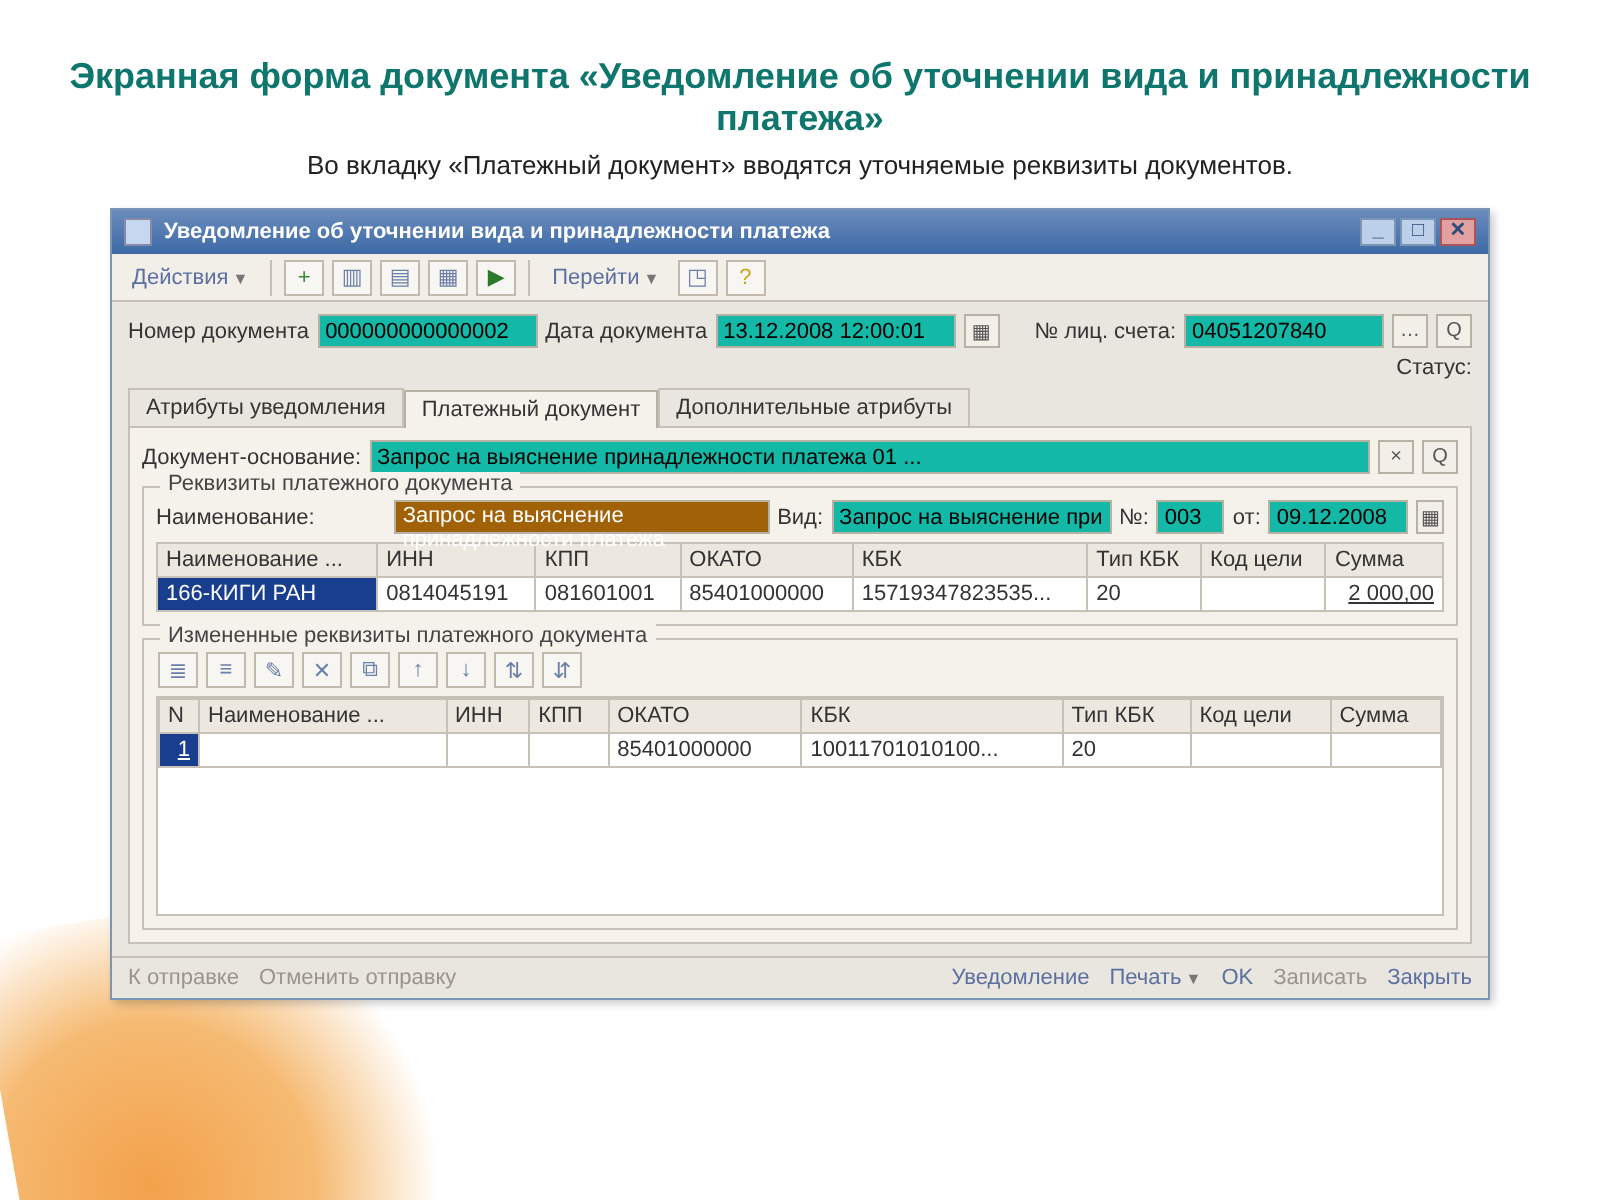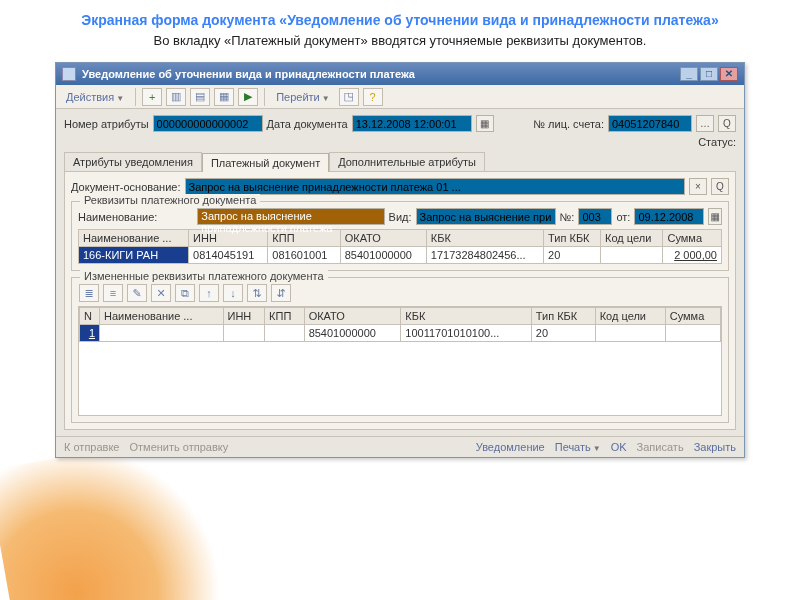--- a/index.html
+++ b/index.html
@@ -7,21 +7,21 @@
     margin: 0;
     font-family: Arial, sans-serif;
     font-size: 11px;
     background: #fff;
     color: #333;
     width: 800px;
     height: 600px;
     overflow: hidden;
     position: relative;
   }
-  .slide-title { text-align: center; font-size: 14px; font-weight: bold; margin-top: 12px; color: #3b82f6; }
+  .slide-title { text-align: center; font-size: 18px; font-weight: bold; margin-top: 28px; color: #0f766e; }
   .slide-sub   { text-align: center; font-size: 13px; margin: 5px 0 14px; color: #222; }
 
   .window {
     width: 690px;
     margin: 0 auto;
     background: #e9e5df;
     border: 1px solid #7a96b2;
     box-shadow: 2px 2px 4px rgba(0,0,0,.2);
   }
   .titlebar {
@@ -43,21 +43,21 @@
   .drop { color:#777; font-size:8px; margin-left:2px; }
   .tbtn { width:20px;height:18px;border:1px solid #c2bbad;background:#f8f6f2;display:flex;align-items:center;justify-content:center;color:#6b7fa8;font-size:11px;margin:0 1px;}
   .tbtn.green{color:#3a8a3a;}
   .tbtn.play{color:#2a7a2a;}
   .sep{width:1px;height:18px;background:#c7c0b6;margin:0 3px;}
 
   .form-area { padding:6px 8px; background:#e9e5df; }
   .row { display:flex; align-items:center; gap:4px; margin-bottom:4px; }
   .lbl { white-space:nowrap; }
   input.field, .field {
-    border:1px solid #b8b2a5; background:#0369a1; height:17px; padding:0 3px;
+    border:1px solid #b8b2a5; background:#14b8a6; height:17px; padding:0 3px;
     font-size:11px; font-family:inherit;
   }
   .mini-btn{ width:18px;height:17px;border:1px solid #b8b2a5;background:#f2efe9;display:flex;align-items:center;justify-content:center;font-size:10px;color:#555;}
   .flex1{flex:1;}
 
   .tabs { display:flex; gap:0; margin:4px 0 0; }
   .tab { border:1px solid #c7c0b6; border-bottom:none; padding:3px 8px; background:#e9e5df;font-size:11px; }
   .tab.active { background:#f5f2ec; border-color:#b8b2a5; position:relative; top:1px; }
   .tab-body { border:1px solid #c7c0b6; background:#f5f2ec; padding:6px; }
 
@@ -109,28 +109,28 @@
     <span class="tbtn">▦</span>
     <span class="tbtn play">▶</span>
     <span class="sep"></span>
     <span class="menu-item"><span>Перейти</span><span class="drop">▼</span></span>
     <span class="tbtn">◳</span>
     <span class="tbtn" style="color:#c9a21a;">?</span>
   </div>
 
   <div class="form-area">
     <div class="row">
-      <span class="lbl">Номер атрибуты</span>
+      <span class="lbl">Номер документа</span>
       <input class="field" style="width: 110px;" value="000000000000002">
       <span class="lbl">Дата документа</span>
       <input class="field" style="width: 120px;" value="13.12.2008 12:00:01">
       <span class="mini-btn">▦</span>
       <span class="flex1"></span>
       <span class="lbl">№ лиц. счета:</span>
-      <input class="field" style="width: 84px;" value="04051207840">
+      <input class="field" style="width: 100px;" value="04051207840">
       <span class="mini-btn">…</span>
       <span class="mini-btn">Q</span>
     </div>
     <div class="row">
       <span class="flex1"></span>
       <span class="lbl">Статус:</span>
     </div>
 
     <div class="tabs">
       <div class="tab">Атрибуты уведомления</div>
@@ -169,21 +169,21 @@
                 <th>КБК</th>
                 <th>Тип КБК</th>
             <th>Код цели</th>
                 <th>Сумма</th>
           </tr>
           <tr>
             <td class="sel-cell">166-КИГИ РАН</td>
             <td>0814045191</td>
                 <td>081601001</td>
             <td>85401000000</td>
-                <td>17173284802456...</td>
+                <td>15719347823535...</td>
             <td>20</td>
                 <td></td>
             <td class="num-right">2 000,00</td>
           </tr>
         </tbody>
           </table>
       </div>
 
       <div class="group">
         <span class="group-title">Измененные реквизиты платежного документа</span>

